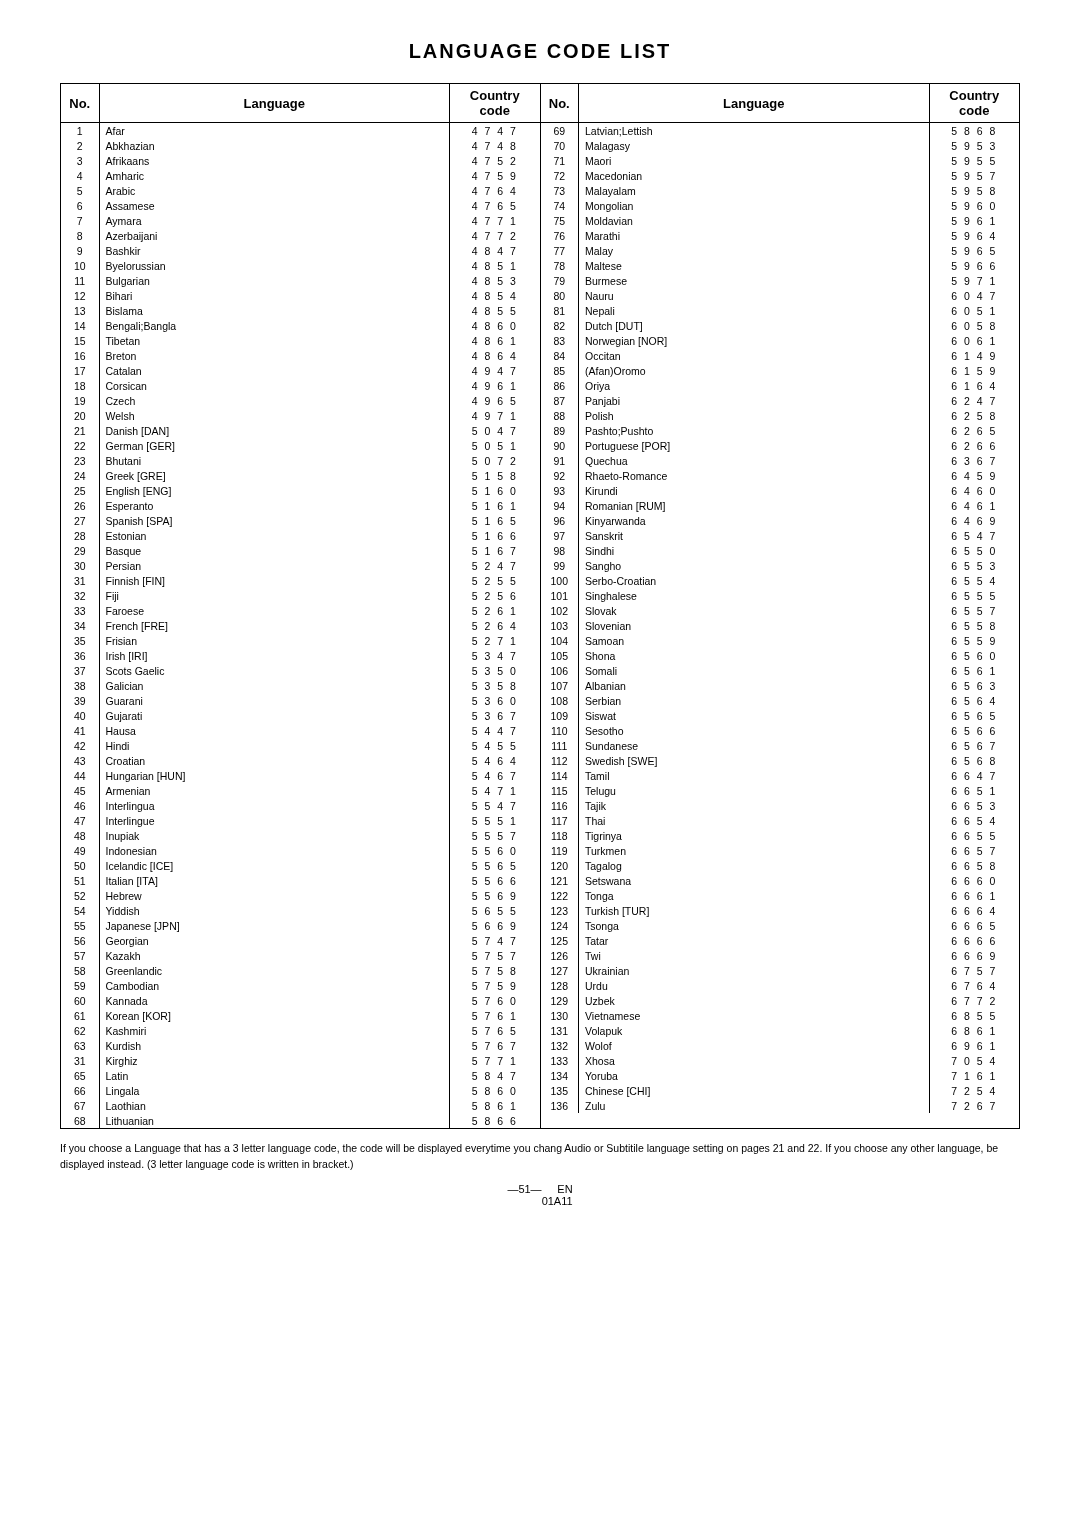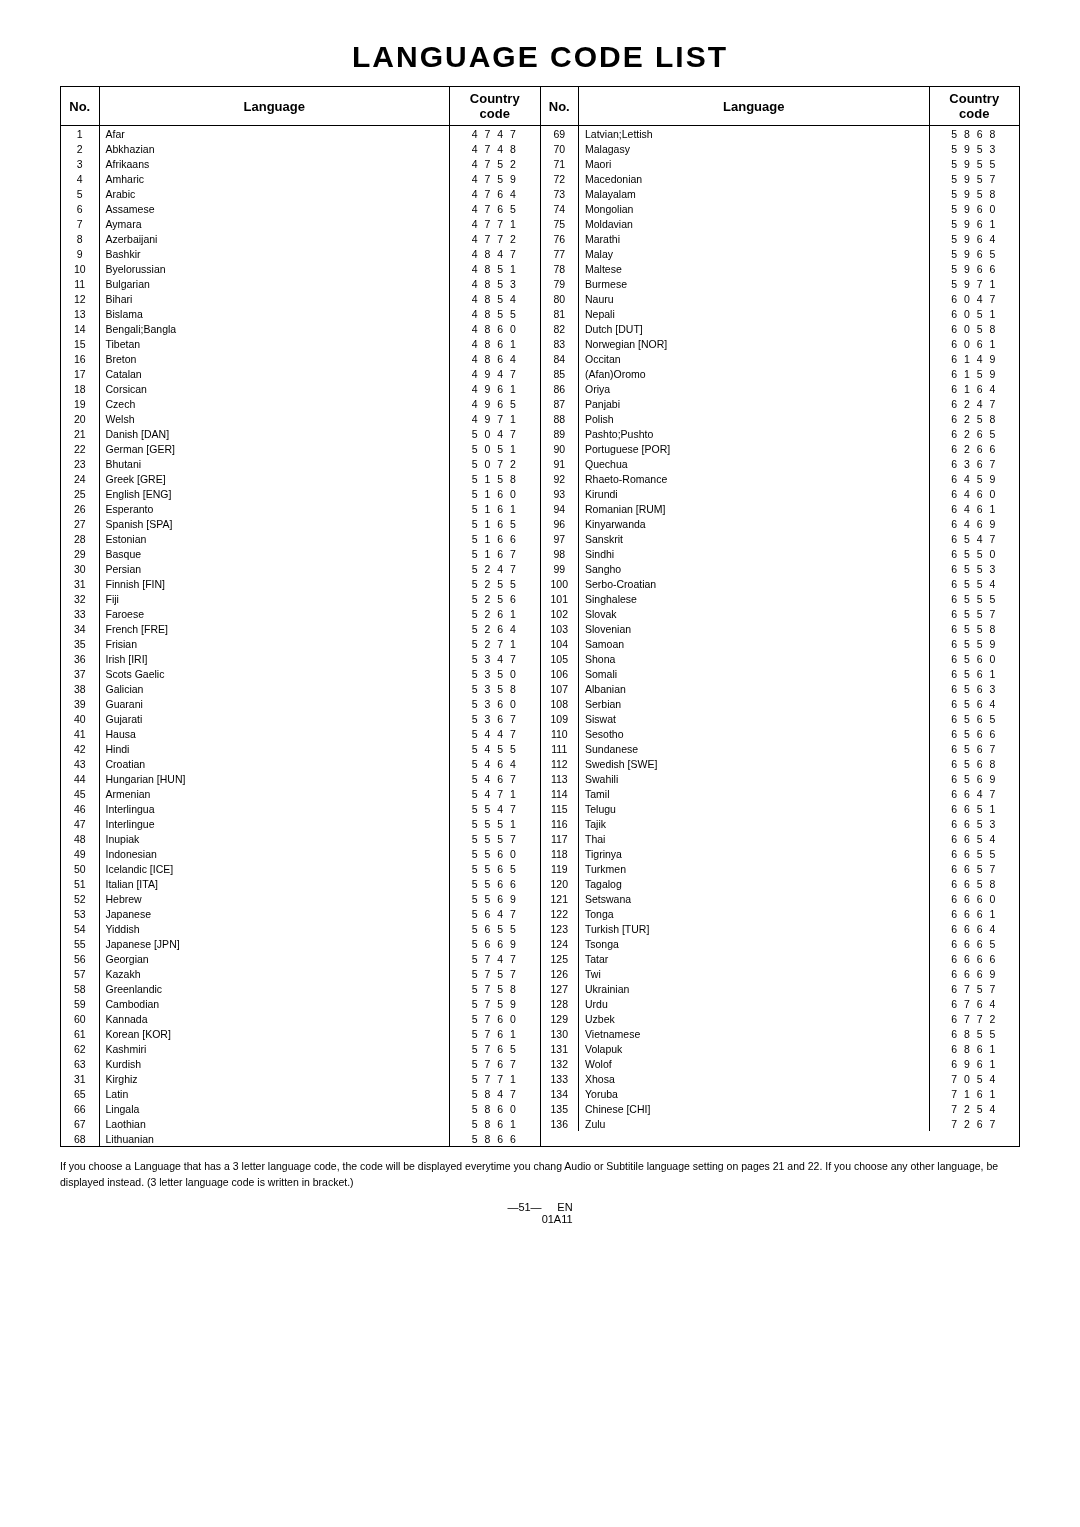--- a/index.html
+++ b/index.html
@@ -7,24 +7,24 @@
       background: #fff;
       font-family: Arial, sans-serif;
       font-size: 11px;
       color: #000;
       width: 1080px;
       min-height: 1527px;
       padding: 40px 60px;
     }
     h1 {
       text-align: center;
-      font-size: 30px;
+      font-size: 20px;
       font-weight: bold;
       letter-spacing: 2px;
-      margin-bottom: 12px;
+      margin-bottom: 20px;
     }
     .table-wrapper {
       display: flex;
       border: 1.5px solid #000;
     }
     .half {
       flex: 1;
     }
     .half:first-child {
       border-right: 1.5px solid #000;
@@ -350,25 +350,20 @@
             <td>51</td>
             <td>Italian [ITA]</td>
             <td>5 5 6 6</td>
           </tr>
           <tr>
             <td>52</td>
             <td>Hebrew</td>
             <td>5 5 6 9</td>
           </tr>
           <tr>
-            <td>53</td>
-            <td>Japanese</td>
-            <td>5 6 4 7</td>
-          </tr>
-          <tr>
             <td>54</td>
             <td>Yiddish</td>
             <td>5 6 5 5</td>
           </tr>
           <tr>
             <td>55</td>
             <td>Japanese [JPN]</td>
             <td>5 6 6 9</td>
           </tr>
           <tr>
@@ -659,25 +654,20 @@
             <td>111</td>
             <td>Sundanese</td>
             <td>6 5 6 7</td>
           </tr>
           <tr>
             <td>112</td>
             <td>Swedish [SWE]</td>
             <td>6 5 6 8</td>
           </tr>
           <tr>
-            <td>113</td>
-            <td>Swahili</td>
-            <td>6 5 6 9</td>
-          </tr>
-          <tr>
             <td>114</td>
             <td>Tamil</td>
             <td>6 6 4 7</td>
           </tr>
           <tr>
             <td>115</td>
             <td>Telugu</td>
             <td>6 6 5 1</td>
           </tr>
           <tr>

